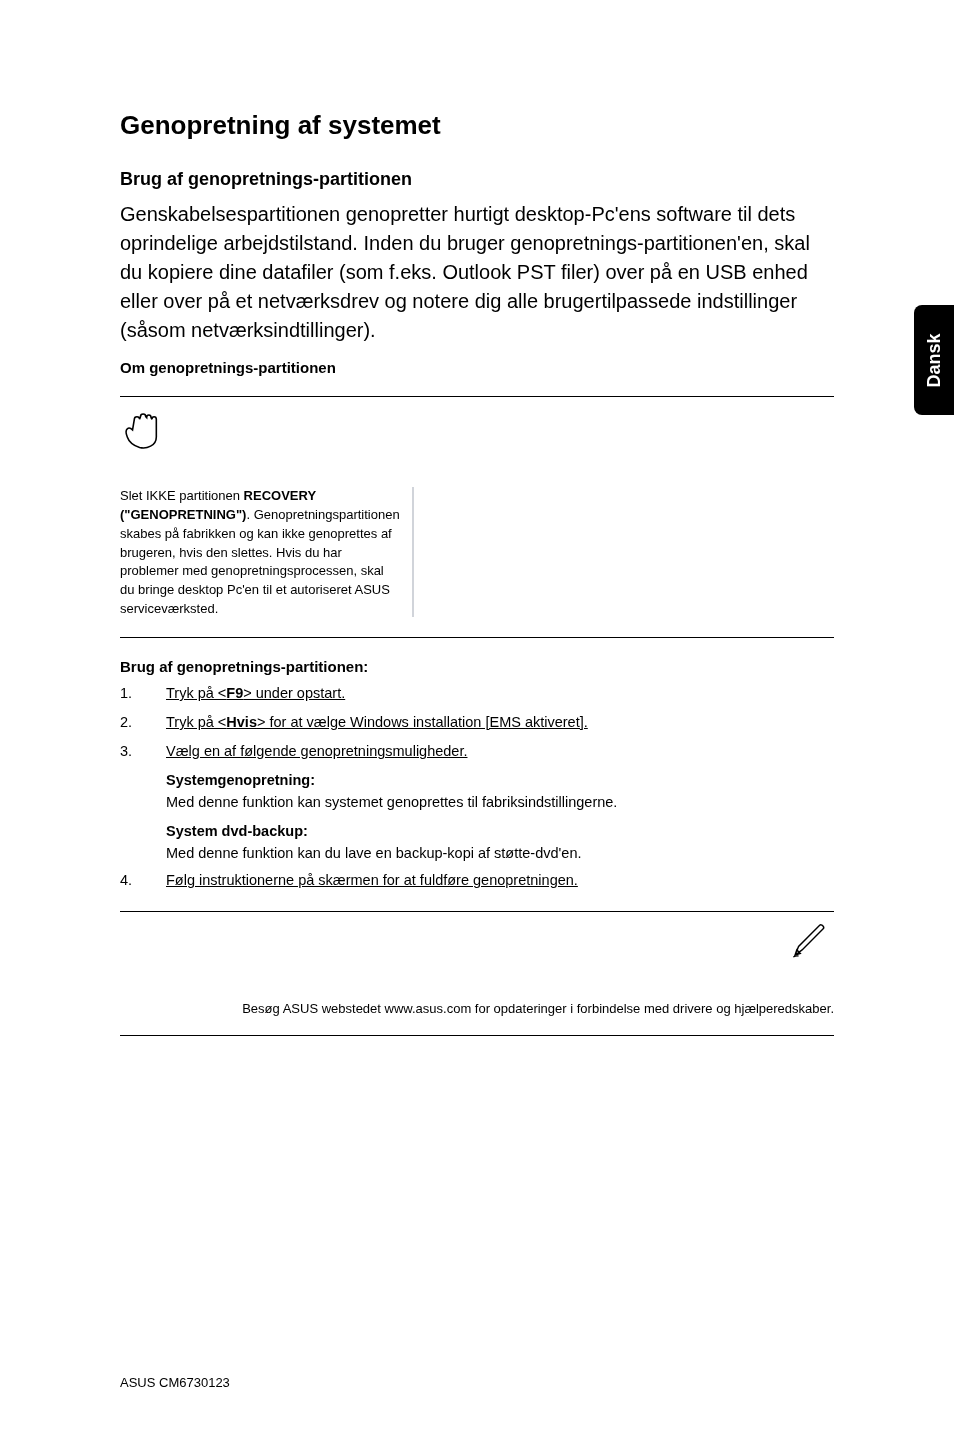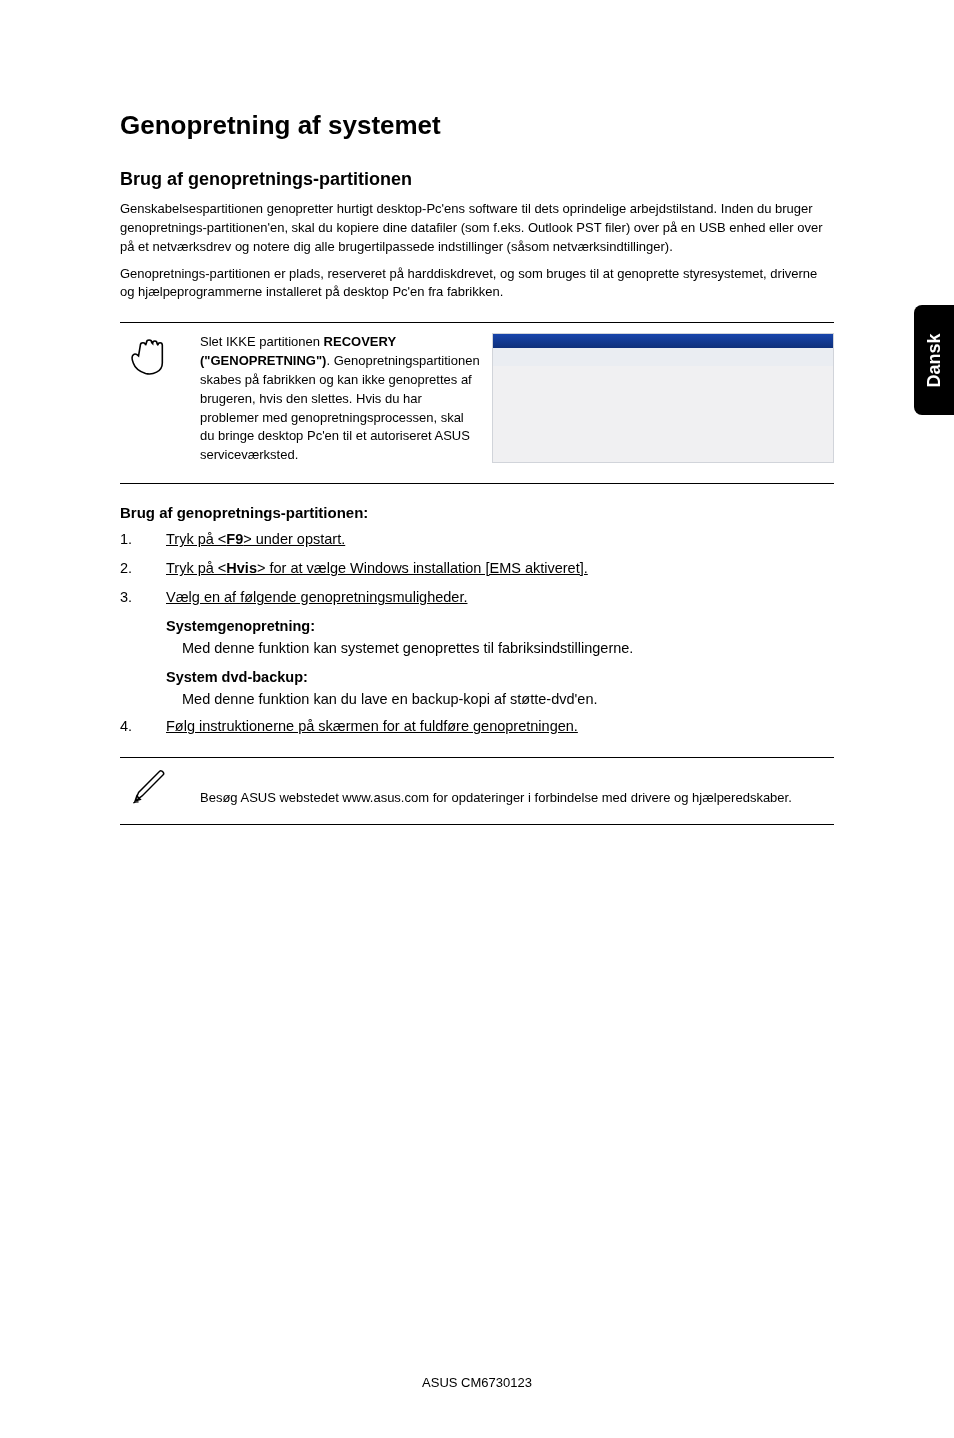--- a/index.html
+++ b/index.html
@@ -26,21 +26,21 @@
       font-weight: bold;
       margin-bottom: 10px;
     }
     h3 {
       font-size: 15px;
       font-weight: bold;
       margin-bottom: 8px;
       margin-top: 14px;
     }
     p {
-      font-size: 13px;
+      font-size: 20px;
       line-height: 1.45;
       margin-bottom: 8px;
     }
     .sidebar {
       position: absolute;
       right: 0;
       top: 305px;
       background: #000;
       color: #fff;
       width: 40px;
@@ -57,20 +57,21 @@
       white-space: nowrap;
     }
     .note-box {
       display: flex;
       gap: 20px;
       margin: 20px 0;
       border-top: 1px solid #000;
       border-bottom: 1px solid #000;
       padding: 10px 0;
       align-items: flex-start;
+      flex-direction: column;
     }
     .note-box.simple { padding: 8px 0; align-items: flex-end; }
     .note-icon {
       flex: 0 0 60px;
       height: 50px;
       display: flex;
       align-items: flex-start;
       justify-content: center;
     }
     .note-icon svg { width: 48px; height: 44px; }
@@ -97,46 +98,46 @@
     .note-img-placeholder .bar2 {
       position:absolute; top:14px; left:0; right:0; height:18px;
       background:#eaedf2;
     }
     .list { padding-left: 0; }
     .list-row { display: flex; font-size: 14.5px; line-height: 1.45; margin-bottom: 8px; }
     .list-num { flex: 0 0 46px; }
     .list-body { flex: 1; text-decoration: underline; }
     .sublist { margin-left: 46px; }
     .sublist .subhead { font-weight: bold; font-size: 14.5px; margin-top: 10px; margin-bottom: 4px; }
-    .sublist p { font-size: 14.5px; margin-bottom: 6px; margin-left: 16px; }
+    .sublist p { font-size: 14.5px; margin-bottom: 6px; }
     .footer {
       position: absolute;
       bottom: 48px;
       left: 120px;
       right: 120px;
       display: flex;
-      justify-content: center;
+      justify-content: flex-start;
       font-size: 13px;
     }
   </style>
 </head>
 <body>
 
 <div class="sidebar">
   <span>Dansk</span>
 </div>
 
 <div class="page">
 
   <h1>Genopretning af systemet</h1>
 
   <h2>Brug af genopretnings-partitionen</h2>
   <p>Genskabelsespartitionen genopretter hurtigt desktop-Pc'ens software til dets oprindelige arbejdstilstand. Inden du bruger genopretnings-partitionen'en, skal du kopiere dine datafiler (som f.eks. Outlook PST filer) over på en USB enhed eller over på et netværksdrev og notere dig alle brugertilpassede indstillinger (såsom netværksindtillinger).</p>
 
-  <p>Genopretnings-partitionen er plads, reserveret på harddiskdrevet, og som bruges til at genoprette styresystemet, driverne og hjælpeprogrammerne installeret på desktop Pc'en fra fabrikken.</p>
+  <h3>Om genopretnings-partitionen</h3>
 
   <div class="note-box">
     <div class="note-icon">
       <svg viewBox="0 0 50 50">
           <path d="M6 34 C 2 24, 8 22, 12 26 L14 14 C14 10,20 10,20 14 L21 11 C21 7,27 7,27 11 L28 12 C28 8,33 8,33 12 L34 14 C34 10,39 10,39 14 L39 34 C39 44,28 48,20 46 C14 44,8 40,6 34 Z" fill="none" stroke="#000" stroke-width="1.8"></path>
         </svg>
     </div>
     <div class="note-body">
       <div class="note-row">
         <div class="note-text">

